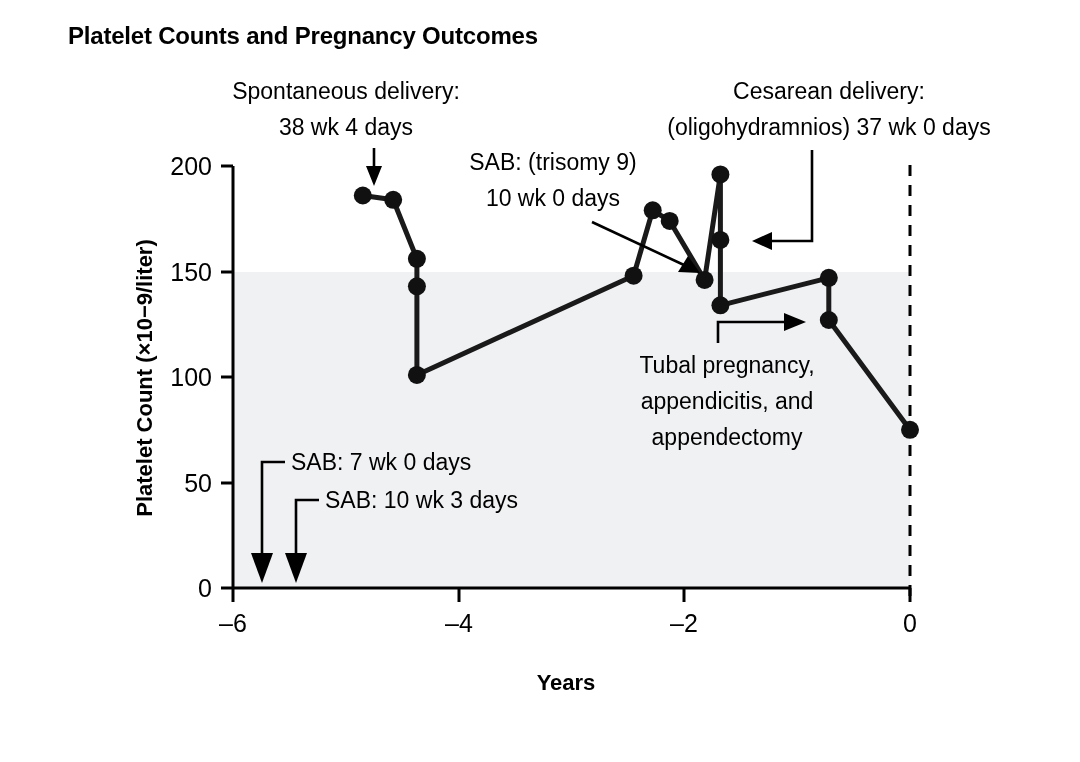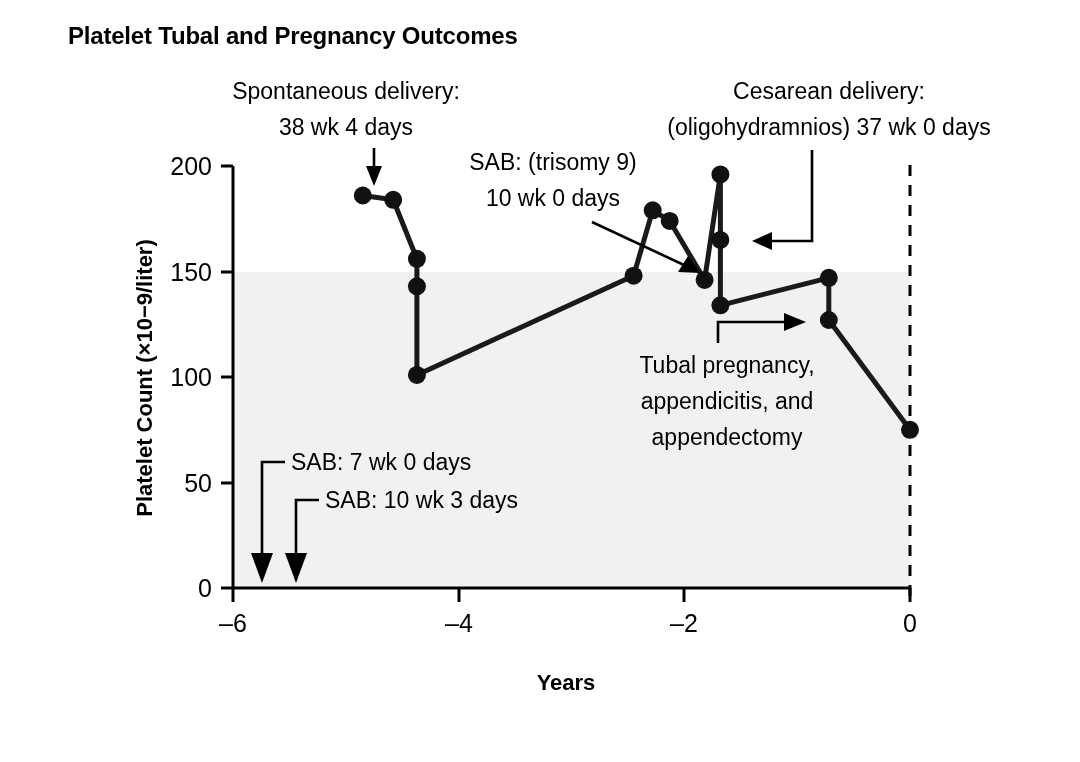--- a/index.html
+++ b/index.html
@@ -83,21 +83,21 @@
     stroke-width: 3;
     stroke-dasharray: 11 9;
     fill: none;
   }
 </style>
 </head>
 <body>
 
 <div id="figure-root">
 
-  <div id="chart-title">Platelet Tubal and Pregnancy Outcomes</div>
+  <div id="chart-title">Platelet Counts and Pregnancy Outcomes</div>
 
   <svg id="plot-svg" width="1080" height="762" viewBox="0 0 1080 762">
 
     <rect class="threshold-band" x="233" y="272" width="677" height="316"></rect>
 
     <line class="axis-line" x1="233" y1="166" x2="233" y2="588"></line>
 
     <line class="axis-line" x1="233" y1="588" x2="910" y2="588"></line>
 
     <line class="tick-mark" x1="221" y1="166" x2="233" y2="166"></line>

